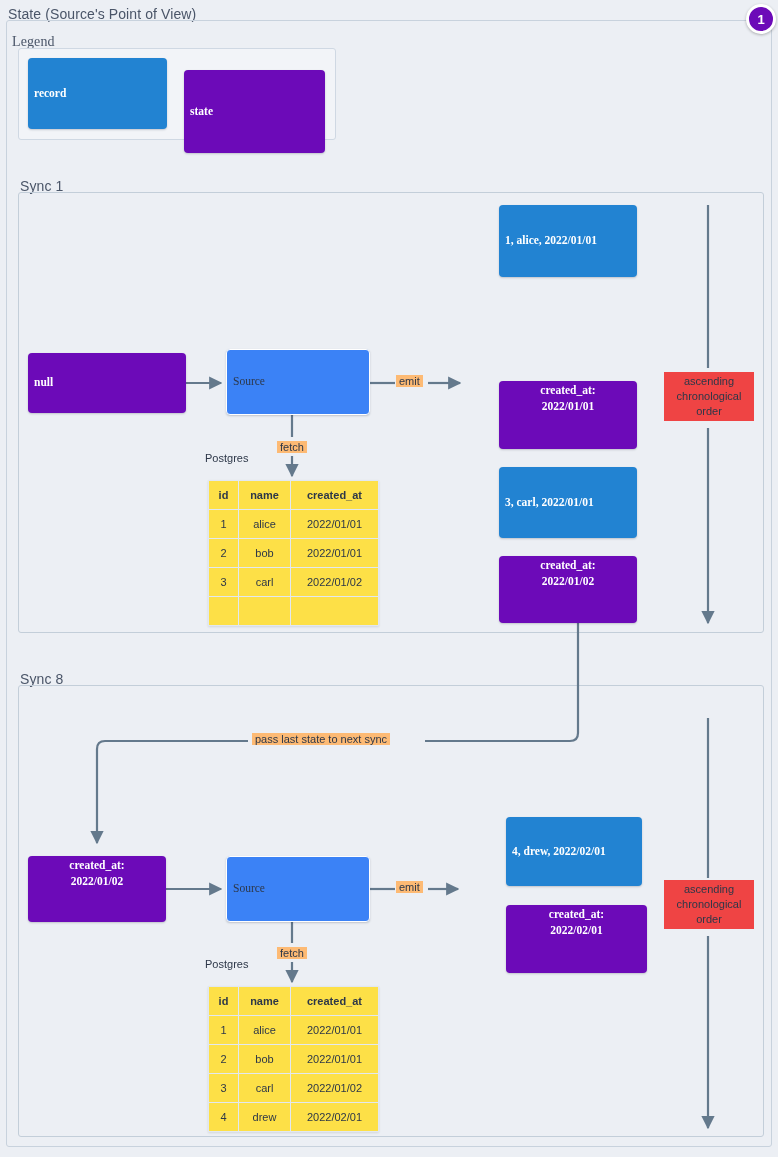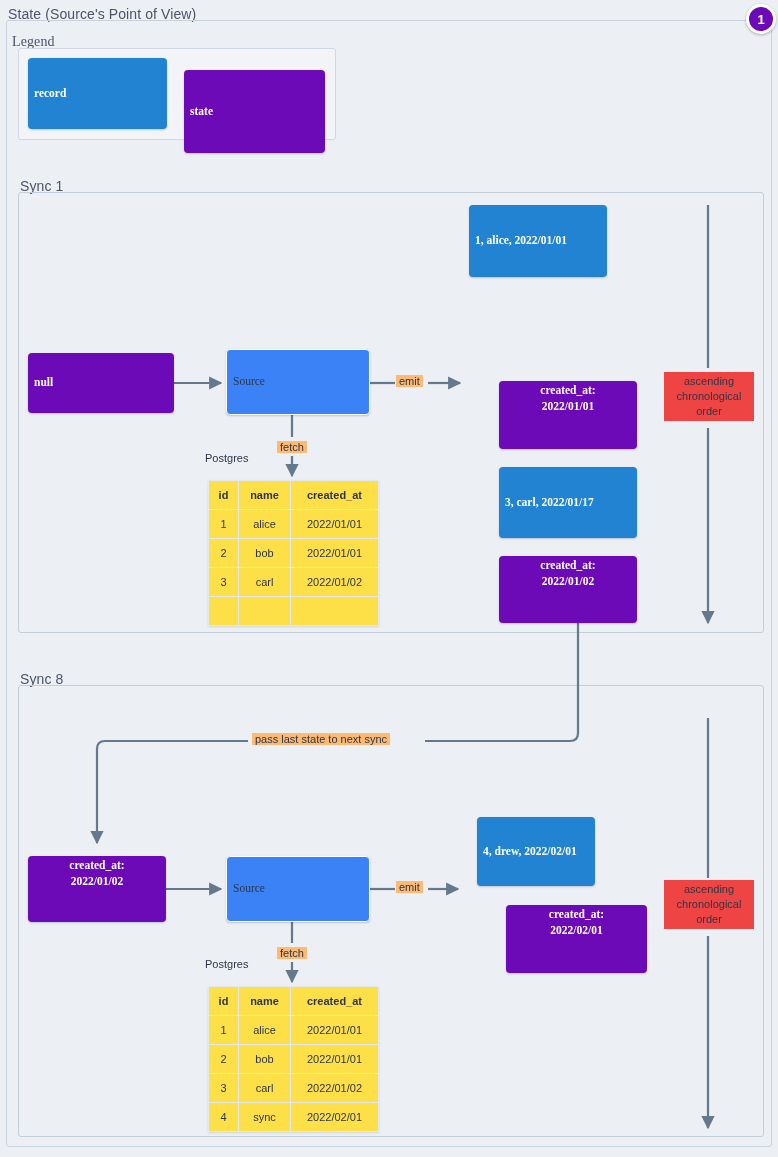--- a/index.html
+++ b/index.html
@@ -191,21 +191,21 @@
   <div class="node record" style="left:28px; top:58px; width:139px; height:71px;">
     <span>record</span>
   </div>
   <div class="node state" style="left:184px; top:58px; width:141px; height:83px;margin-top:12px;">
     <span>state</span>
   </div>
 
   <div class="group-label" style="left:20px; top:178px;">Sync 1</div>
   <div class="group-box" style="left:18px; top:192px; width:746px; height:441px;"></div>
 
-  <div class="node state" style="left:28px; top:353px; width:146px; height:60px;">
+  <div class="node state" style="left:28px; top:353px; width:158px; height:60px;">
     <span>null</span>
   </div>
 
   <div class="node plain" style="left:226px; top:349px; width:144px; height:66px;">
     <span>Source</span>
   </div>
 
   <div class="edge-label" style="left:277px; top:441px;">fetch</div>
   <div class="edge-label" style="left:396px; top:375px;">emit</div>
   <div class="plain-label" style="left:205px; top:452px;">Postgres</div>
@@ -235,29 +235,29 @@
         <td class="c-date">2022/01/02</td>
       </tr>
       <tr>
         <td class="c-id"></td>
         <td class="c-name"></td>
         <td class="c-date"></td>
       </tr>
     </tbody>
   </table>
 
-  <div class="node record" style="left:469px; top:205px; width:138px; height:72px;">
+  <div class="node record" style="left:499px; top:205px; width:138px; height:72px;">
     <span>1, alice, 2022/01/01</span>
   </div>
   <div class="node state" style="left:499px; top:381px; width:138px; height:68px; flex-direction:column;">
     <span>created_at:</span>
     <span>2022/01/01</span>
   </div>
   <div class="node record" style="left:499px; top:467px; width:138px; height:71px;">
-    <span>3, carl, 2022/01/17</span>
+    <span>3, carl, 2022/01/01</span>
   </div>
   <div class="node state" style="left:499px; top:556px; width:138px; height:67px; flex-direction:column;">
     <span>created_at:</span>
     <span>2022/01/02</span>
   </div>
 
   <div class="edge-label multiline" style="left:664px; top:372px; width:90px;">
     <div>ascending</div>
     <div>chronological</div>
     <div>order</div>
@@ -300,27 +300,27 @@
         <td class="c-name">bob</td>
         <td class="c-date">2022/01/01</td>
       </tr>
       <tr>
         <td class="c-id">3</td>
         <td class="c-name">carl</td>
         <td class="c-date">2022/01/02</td>
       </tr>
       <tr>
         <td class="c-id">4</td>
-        <td class="c-name">sync</td>
+        <td class="c-name">drew</td>
         <td class="c-date">2022/02/01</td>
       </tr>
     </tbody>
   </table>
 
-  <div class="node record" style="left:477px; top:817px; width:118px; height:69px;">
+  <div class="node record" style="left:506px; top:817px; width:136px; height:69px;">
     <span>4, drew, 2022/02/01</span>
   </div>
   <div class="node state" style="left:506px; top:905px; width:141px; height:68px; flex-direction:column;">
     <span>created_at:</span>
     <span>2022/02/01</span>
   </div>
 
   <div class="edge-label multiline" style="left:664px; top:880px; width:90px;">
     <div>ascending</div>
     <div>chronological</div>

